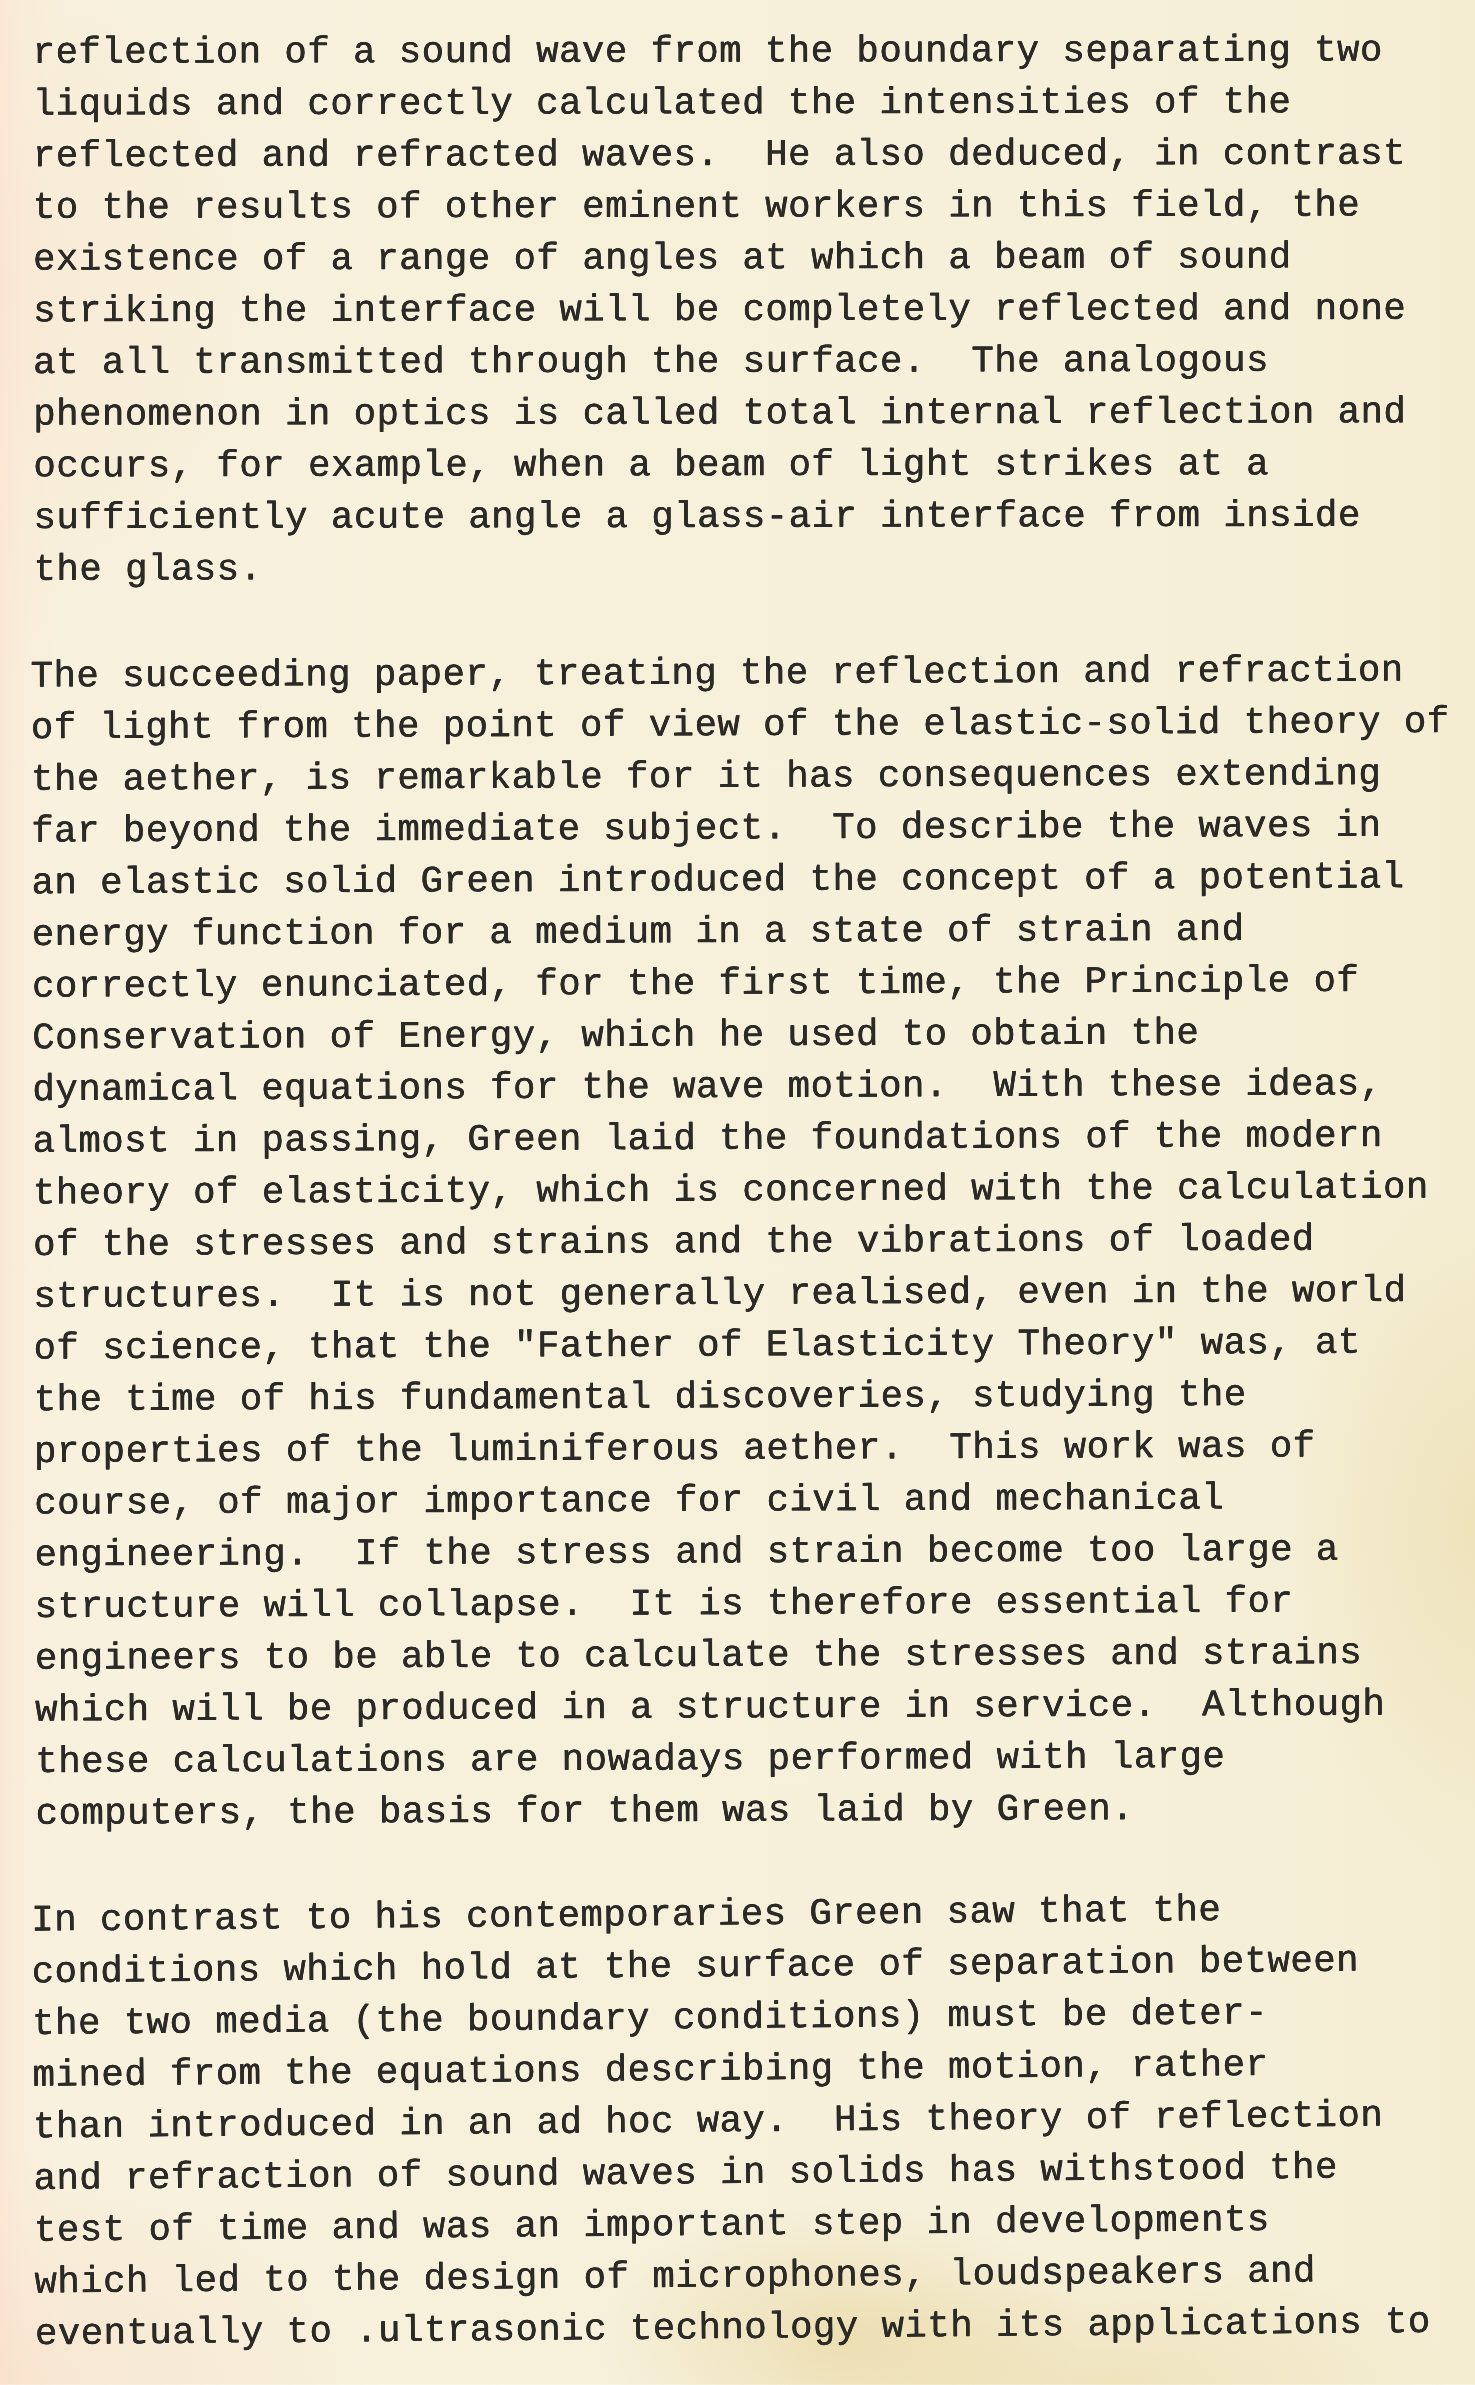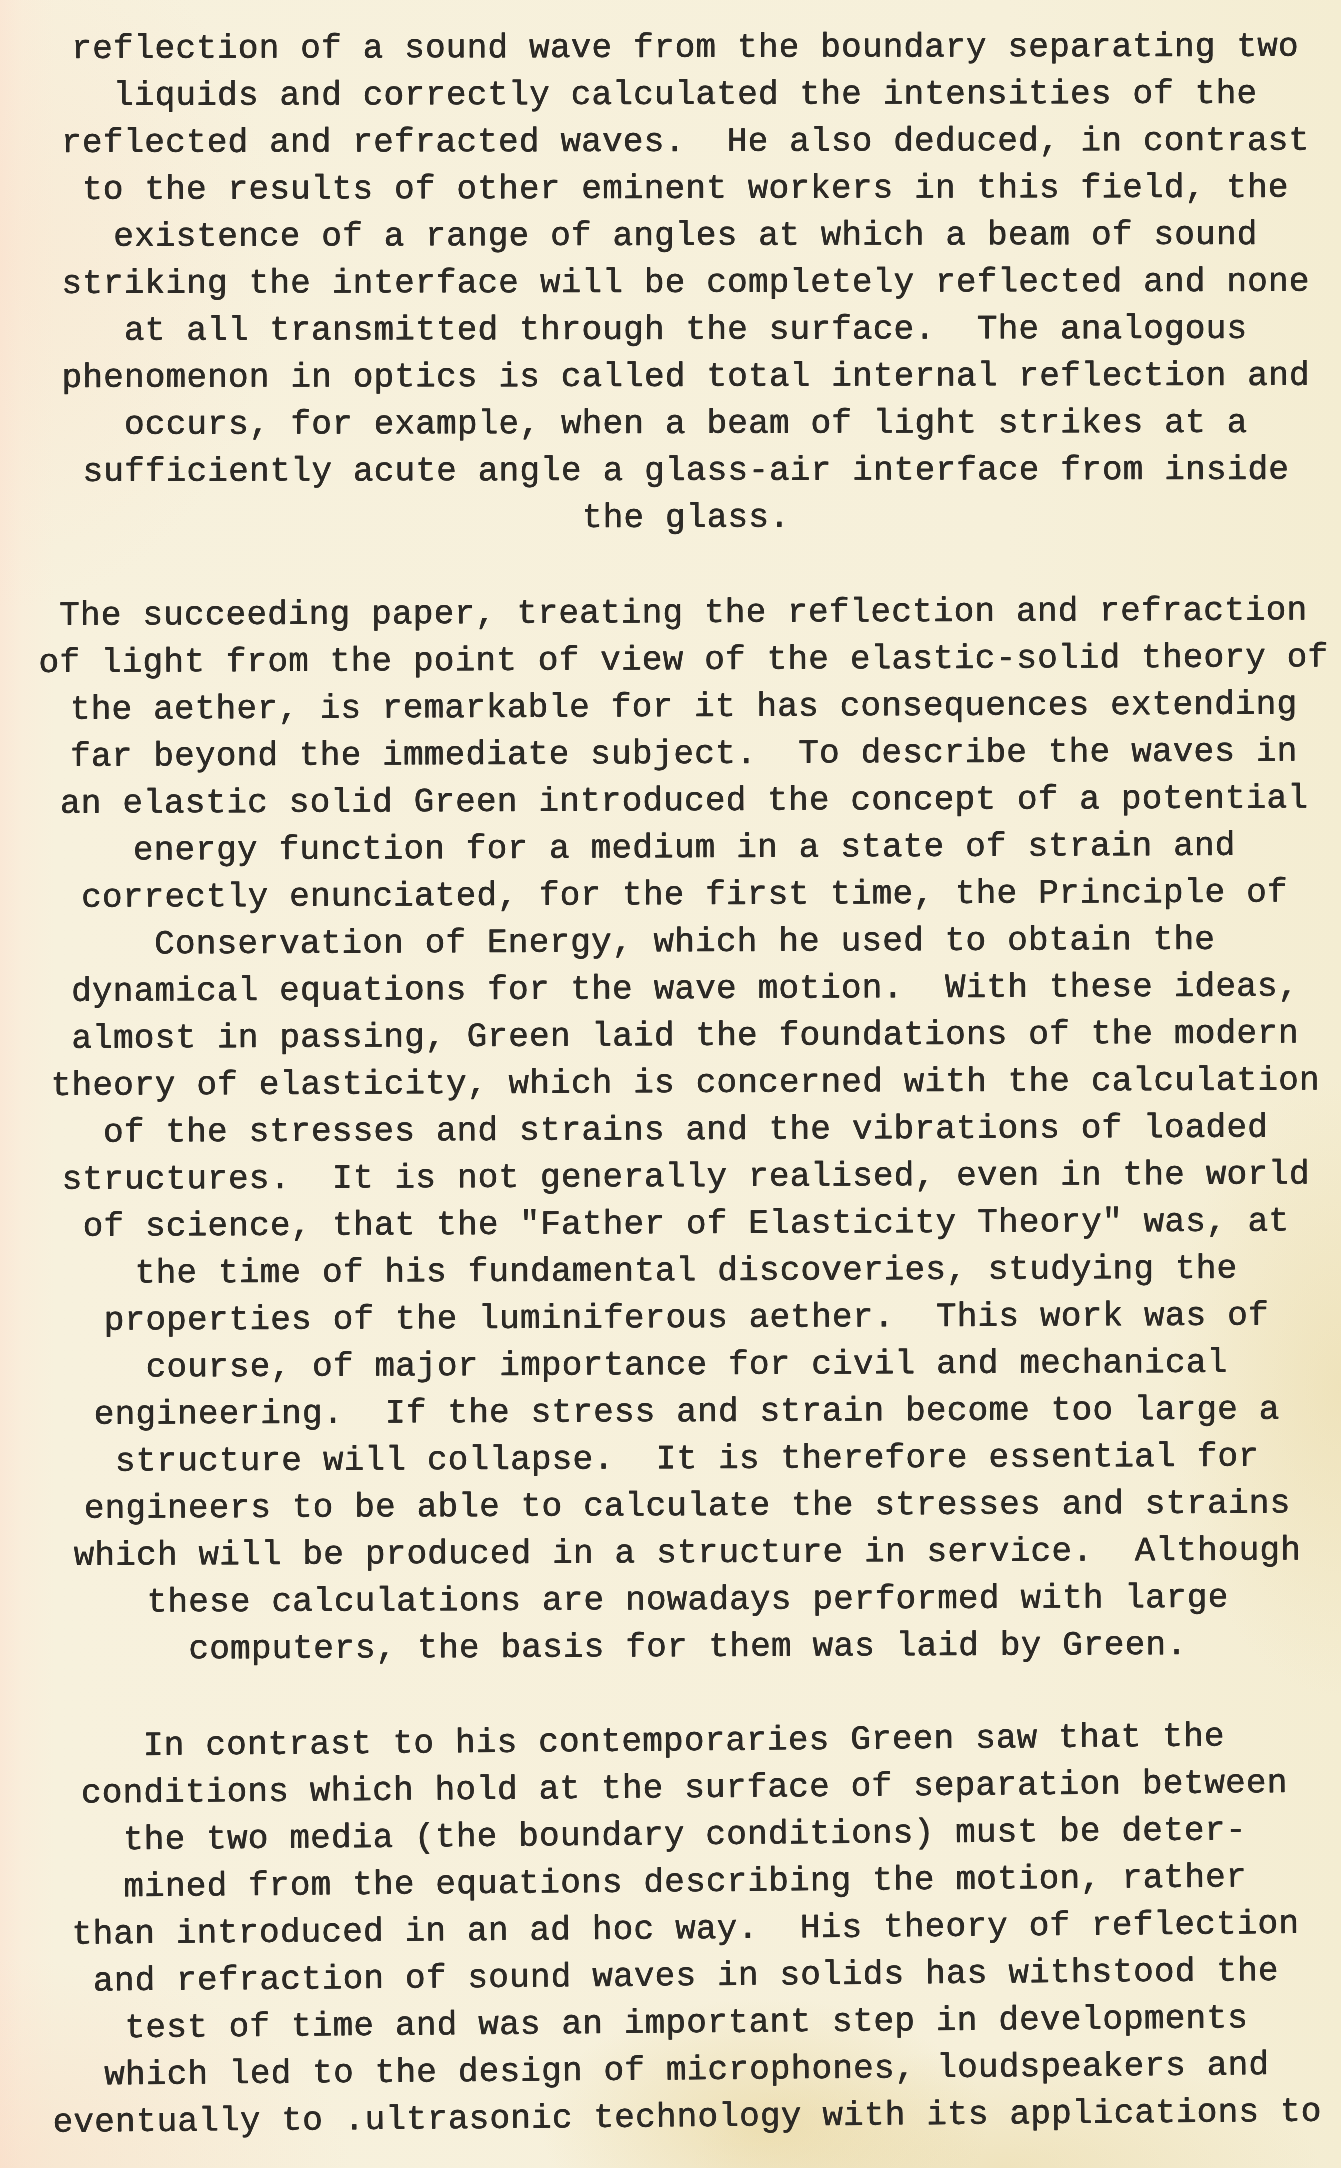--- a/index.html
+++ b/index.html
@@ -16,21 +16,20 @@
       radial-gradient(ellipse 400px 500px at 0% 12%, rgba(250,222,200,0.35), rgba(250,222,200,0) 70%),
       linear-gradient(90deg, #fae8d6 0px, #f9eedb 22px, #f7f1dd 55px, #f6f0da 75%, #f4edd2 100%);
     font-family: "Liberation Mono", "DejaVu Sans Mono", monospace;
     color: var(--ink, #2c2a26);
   }
   .page {
     box-sizing: border-box;
     width: 1341px;
     height: 2168px;
     padding: 26px 0 12px 30px;
-    text-align: center;
   }
   .paragraph { margin: 0; transform-origin: 0 50%; }
   .paragraph + .paragraph { margin-top: 50px; }
   .p1 { transform: rotate(-0.10deg); }
   .p2 { transform: rotate(-0.25deg); }
   .p3 { transform: rotate(-0.50deg); }
   .line {
     white-space: pre;
     font-size: 34px;
     line-height: 47px;

